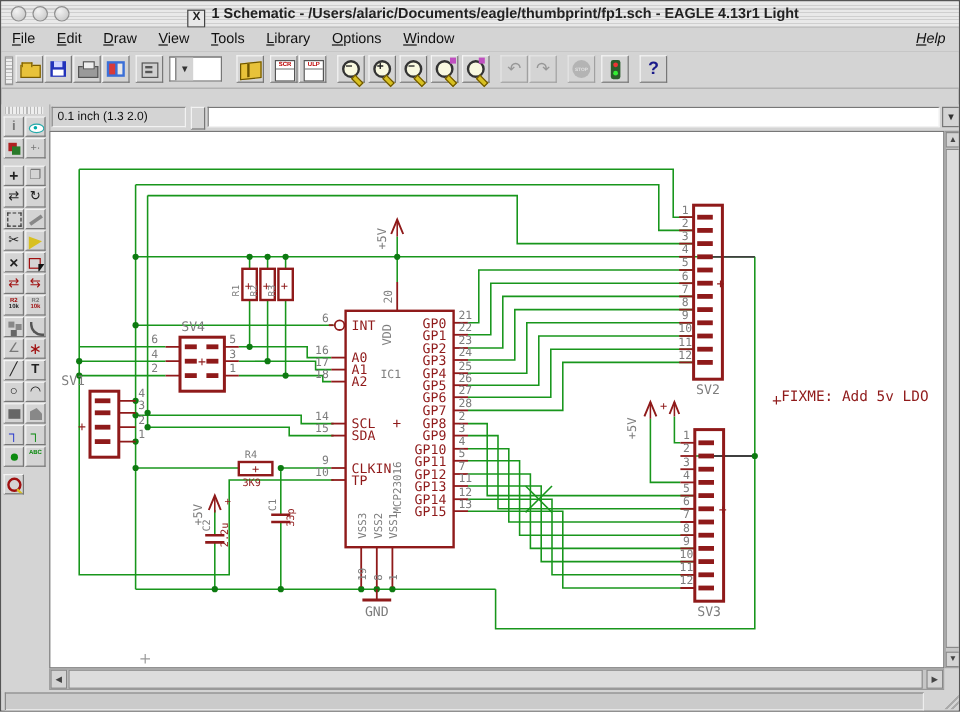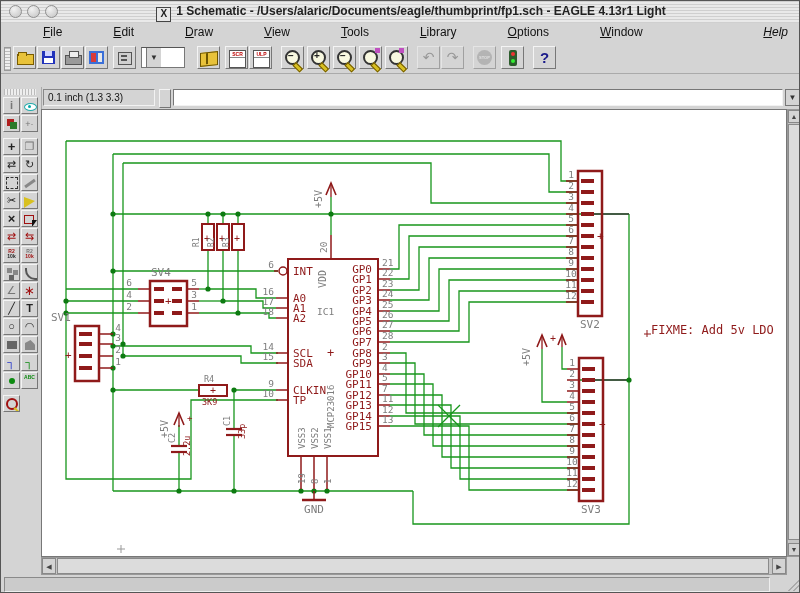--- a/index.html
+++ b/index.html
@@ -10,21 +10,21 @@
     background:repeating-linear-gradient(0deg,#cfcfcf 0 1px,#e9e9e9 1px 3px);
     border-bottom:1px solid #8a8a8a;padding-left:20px;}
   .tl-circle{position:absolute;top:4px;width:13px;height:13px;border-radius:50%;
     background:radial-gradient(circle at 35% 30%,#f2f2f2,#c2c2c2);border:1px solid #8f8f8f;box-sizing:border-box;}
   #title-text{position:absolute;top:3px;left:0;right:0;text-align:center;font-size:12px;font-weight:bold;color:#222;}
   #title-icon{display:inline-block;width:13px;height:13px;border:1px solid #444;background:#e8e8e8;
     font-size:10px;line-height:12px;text-align:center;vertical-align:-2px;margin-right:5px;font-weight:bold;}
   
   #menubar{position:absolute;left:0;top:22px;width:800px;height:20px;background:#d4d4d4;
     border-bottom:1px solid #999;font-size:12px;color:#111;}
-  .menu-item{display:inline-block;padding:2px 9px 0 9px;height:18px;cursor:default;margin-left:33px;}
+  .menu-item{display:inline-block;padding:2px 9px 0 9px;height:18px;cursor:default;}
   #menu-help{position:absolute;right:4px;top:0;padding:2px 9px 0 9px;font-style:italic;}
   .menu-item u{text-decoration:underline;}
   
   #toolbar{position:absolute;left:0;top:42px;width:800px;height:30px;background:#d4d4d4;border-bottom:1px solid #aaa;}
   .grip{position:absolute;width:5px;height:22px;top:4px;
     background:repeating-linear-gradient(0deg,#bbb 0 1px,#eee 1px 3px);border:1px solid #999;}
   .tbtn{position:absolute;top:3px;width:23px;height:23px;background:#d4d4d4;
     border-top:1px solid #f4f4f4;border-left:1px solid #f4f4f4;border-right:1px solid #777;border-bottom:1px solid #777;
     box-sizing:border-box;text-align:center;}
   .tbtn.dis{opacity:.55;}
@@ -198,21 +198,21 @@
     <span class="tbtn dis" style="left:472px">
         <span class="i-stop">STOP</span>
       </span>
     <span class="tbtn" style="left:500px">
         <span class="i-traffic"></span>
       </span>
     <span class="tbtn" style="left:532px"><span class="i-help">?</span></span>
   </div>
 
   <div id="coordbar">
-    <div id="coordbox">0.1 inch (1.3 3.3)</div>
+    <div id="coordbox">0.1 inch (1.3 2.0)</div>
     <div id="coord-sep"></div>
     <input id="cmdline" value="" style="">
     <div id="cmd-drop">▼</div>
   </div>
 
   <div id="palette">
     <div id="pal-grip"></div>
   <div class="pbtn" style="left: 2px; top: 10px;"><b class="grey" style="font-weight:bold">i</b></div>
       <div class="pbtn" style="left: 20px; top: 10px;">
         <span class="sh-eye"></span>

